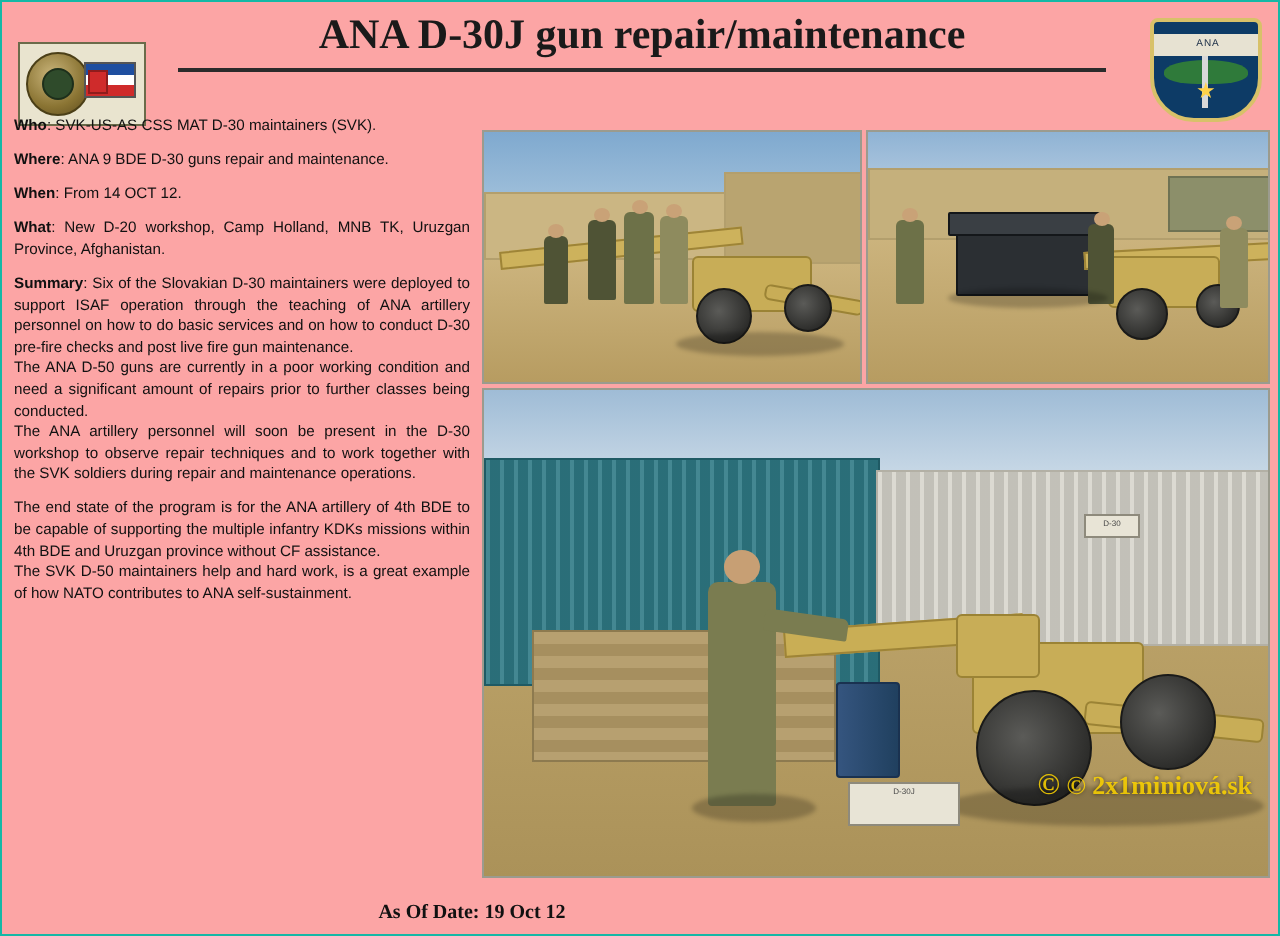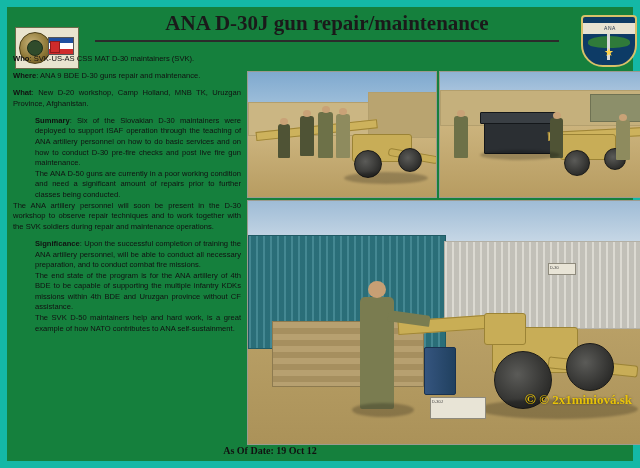--- a/index.html
+++ b/index.html
@@ -12,23 +12,23 @@
     background: #ffffff;
     font-family: "Liberation Sans", sans-serif;
     overflow: hidden;
     position: relative;
   }
   .slide {
     position: absolute;
     left: 0; top: 0;
     width: 640px;
     height: 468px;
-    background: #15803d;
+    background: #fca5a5;
     box-sizing: border-box;
-    border: 7px solid #14b8a6;
+    border: 1px solid #14b8a6;
   }
 
   
   .header {
     position: absolute;
     left: 0; top: 0;
     width: 640px;
     height: 40px;
   }
   .title {
@@ -137,45 +137,45 @@
     left: 21px; top: 30px;
     color: #ffd24a;
     font-size: 11px;
     line-height: 11px;
   }
 
   
   .textcol {
     position: absolute;
     left: 6px;
-    top: 47px;
+    top: 57px;
     width: 228px;
     height: 372px;
     font-size: 7.6px;
     color: #111111;
     line-height: 10.6px;
   }
   .textcol .para {
     margin: 0 0 6.5px 0;
     text-align: justify;
   }
   .textcol .para.tight {
     margin-bottom: 0px;
-    margin-left: 22px;
   }
   .textcol b {
     font-weight: bold;
   }
 
   
   .photo {
     position: absolute;
     overflow: hidden;
     border: 1px solid #9b9b8e;
     background: #caa94f;
+    text-align: center;
   }
   .p1 { left: 240px; top: 64px;  width: 188px; height: 125px; }
   .p2 { left: 432px; top: 64px;  width: 200px; height: 125px; }
   .p3 { left: 240px; top: 193px; width: 392px; height: 243px; }
 
   
   .sky {
     position: absolute; left: 0; top: 0; width: 100%; height: 52%;
     background: linear-gradient(to bottom, #7fa9cf 0%, #bcd3e4 100%);
   }
@@ -274,21 +274,20 @@
   .footer-date {
     position: absolute;
     left: 0;
     bottom: 5px;
     width: 470px;
     text-align: center;
     font-family: "Liberation Serif", serif;
     font-weight: bold;
     font-size: 10px;
     color: #111;
-    padding-left: 28px;
   }
   .watermark {
     position: absolute;
     right: 8px;
     bottom: 36px;
     font-family: "Liberation Serif", serif;
     font-size: 13px;
     font-weight: bold;
     color: rgba(255,214,0,0.85);
     text-shadow: 0 0 2px rgba(0,0,0,0.55);
@@ -326,34 +325,34 @@
   <div class="textcol">
 
     <p class="para">
       <b>Who</b><span>:  SVK-US-AS CSS MAT D-30 maintainers (SVK).</span>
     </p>
 
     <p class="para">
       <b>Where</b><span>:  ANA 9 BDE D-30 guns repair and maintenance.</span>
     </p>
 
+    <p class="para">
+      <b>When</b><span>: From 14 OCT 12.</span>
+    </p>
 
     <p class="para">
       <b>What</b><span>: New D-20 workshop, Camp Holland, MNB TK, Uruzgan Province, Afghanistan.</span>
     </p>
 
     <p class="para tight">
       <b>Summary</b><span>:  Six of the Slovakian D-30 maintainers were deployed to support ISAF operation through the teaching of ANA artillery personnel on how to do basic services and on how to conduct D-30 pre-fire checks and post live fire gun maintenance.</span>
     </p>
     <p class="para tight">The ANA D-50 guns are currently in a poor working condition and need a significant amount of repairs prior to further classes being conducted.</p>
     <p class="para">The ANA artillery personnel will soon be present in the D-30 workshop to observe repair techniques and to work together with the SVK soldiers during repair and maintenance operations.</p>
 
-    <p class="para tight">
-      <b>Significance</b><span>:  Upon the successful completion of training the ANA artillery personnel, will be able to conduct all necessary preparation, and to conduct combat fire missions.</span>
-    </p>
     <p class="para tight">The end state of the program is for the ANA artillery of 4th BDE to be capable of supporting the multiple infantry KDKs missions within 4th BDE and Uruzgan province without CF assistance.</p>
     <p class="para tight">The SVK D-50 maintainers help and hard work, is a great example of how NATO contributes to ANA self-sustainment.</p>
   </div>
 
   <div class="photo p1">
     <div class="sky"></div>
     <div class="ground"></div>
 
     <div class="wall" style="left:0; top:30px; width:188px; height:32px; background:#cbb683;"></div>
     <div class="wall" style="left:120px; top:20px; width:68px; height:44px; background:#b9a470;"></div>

